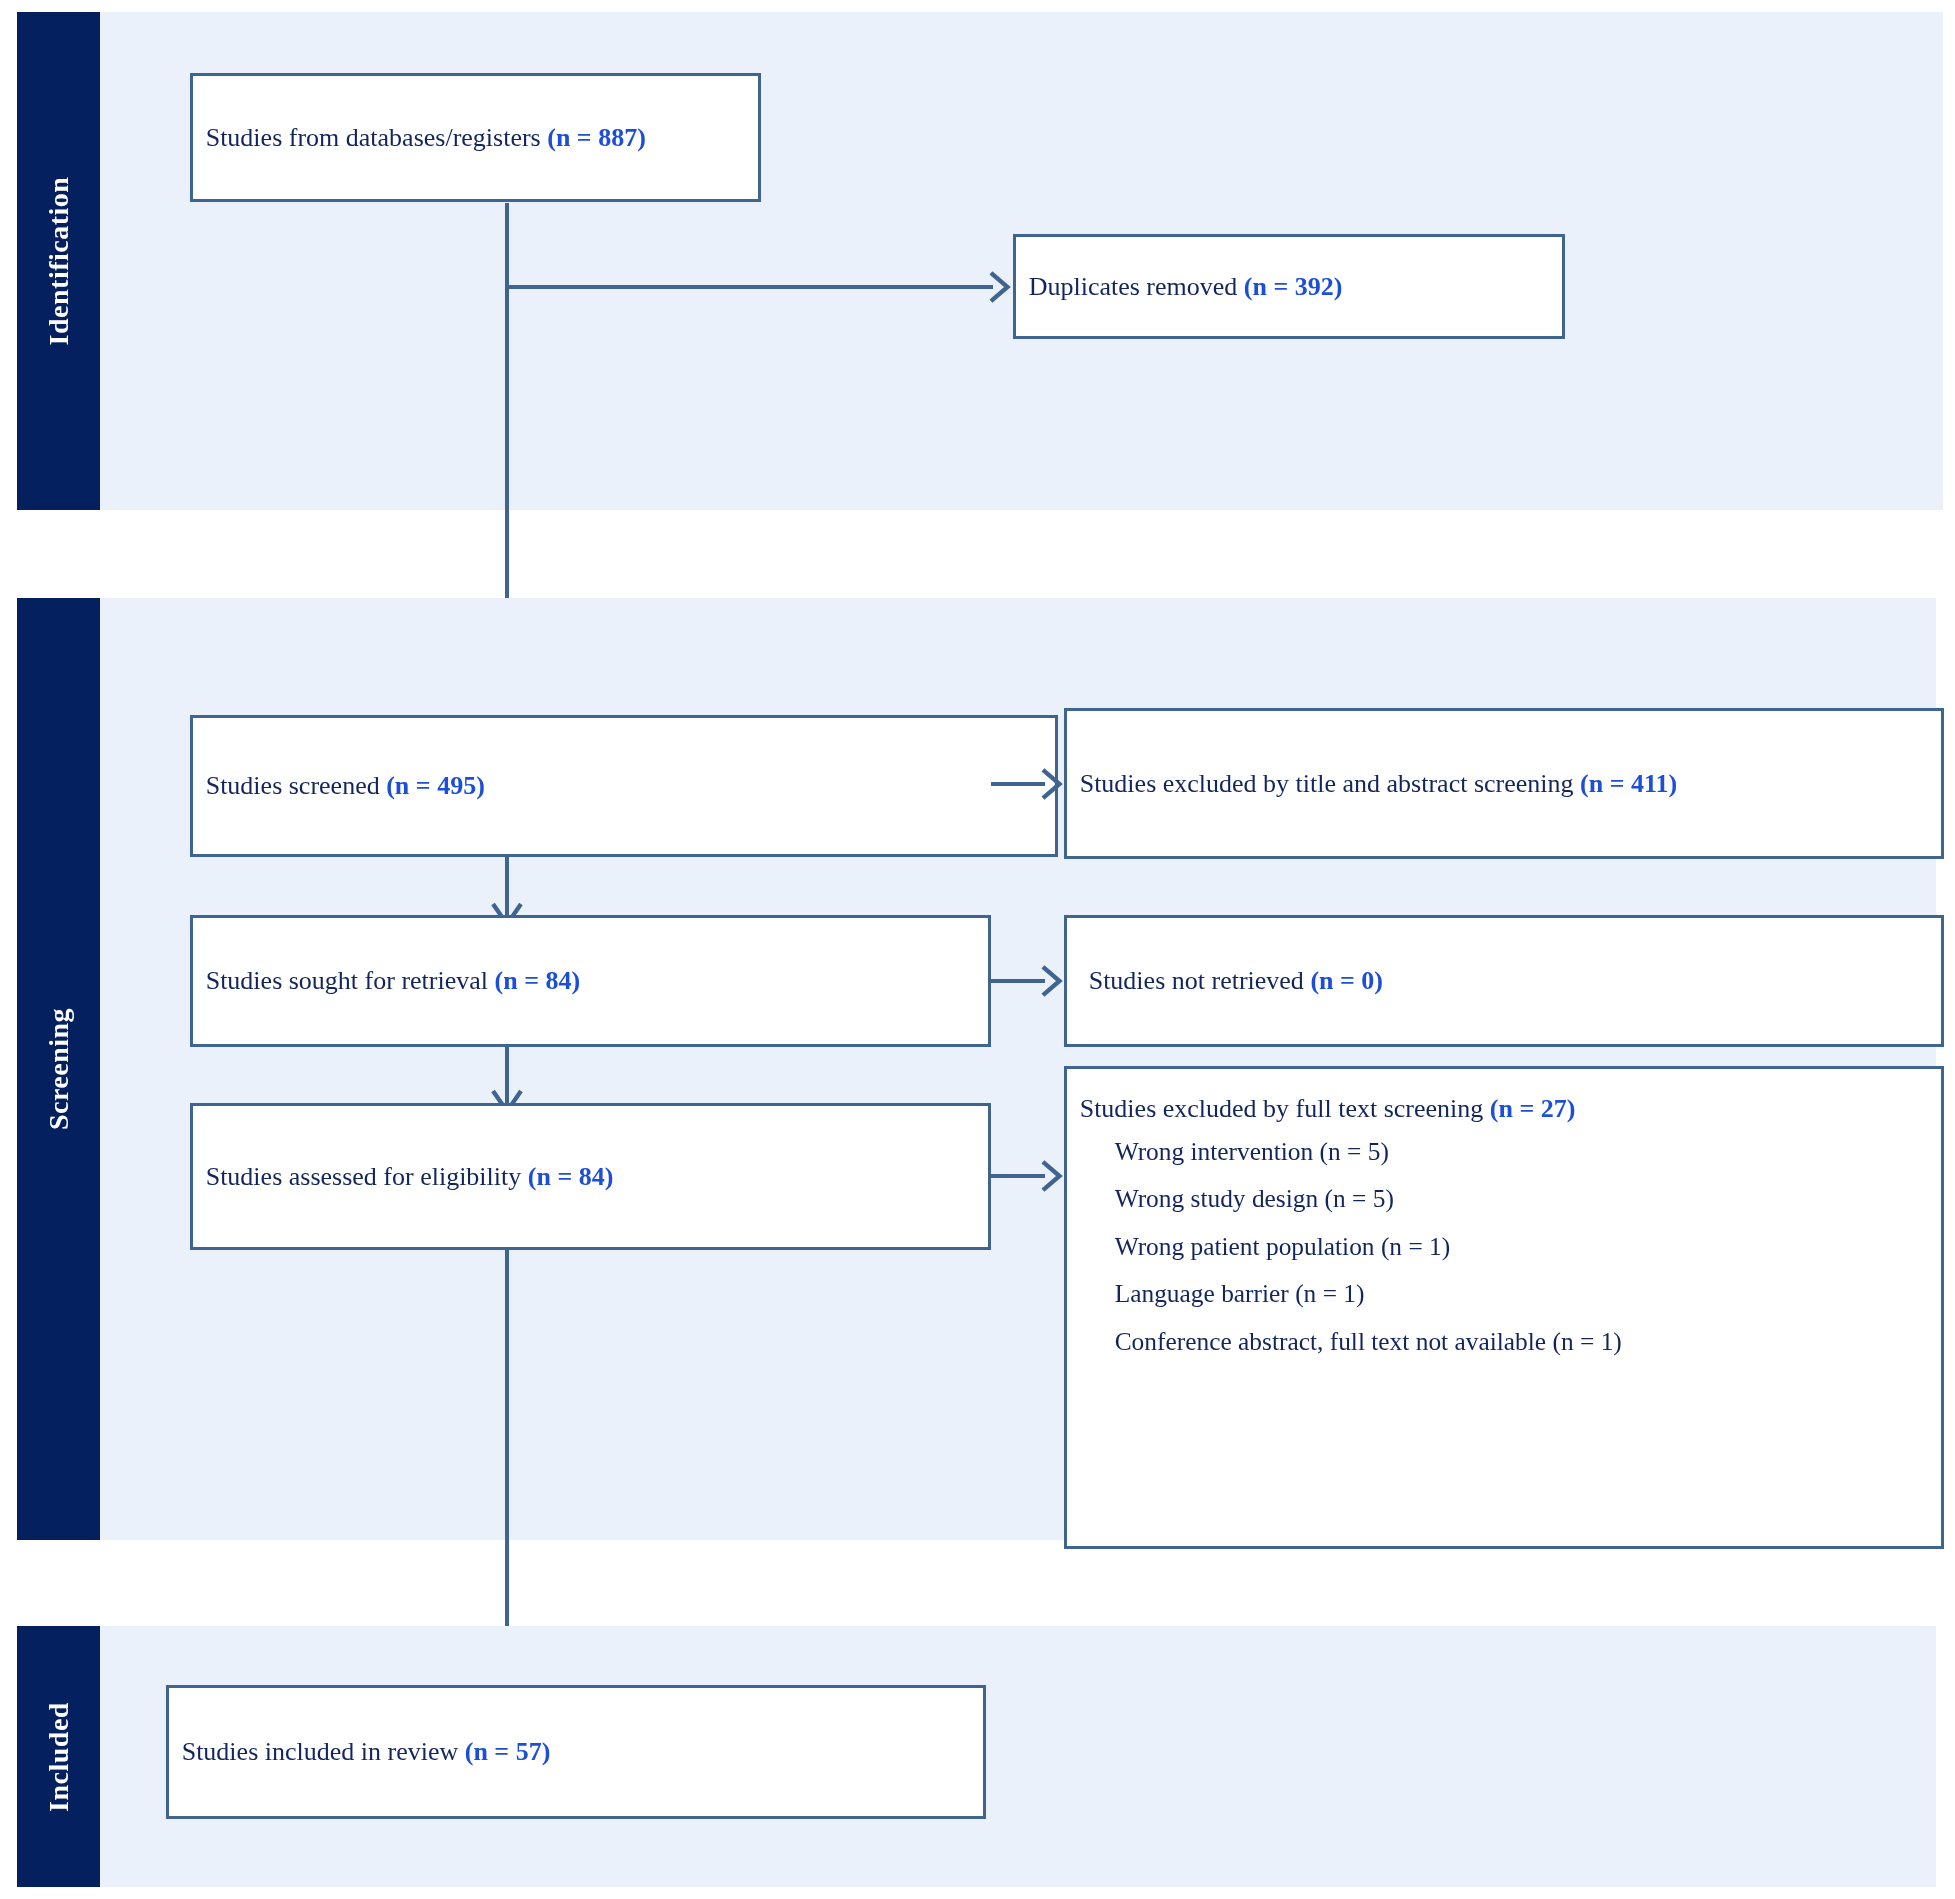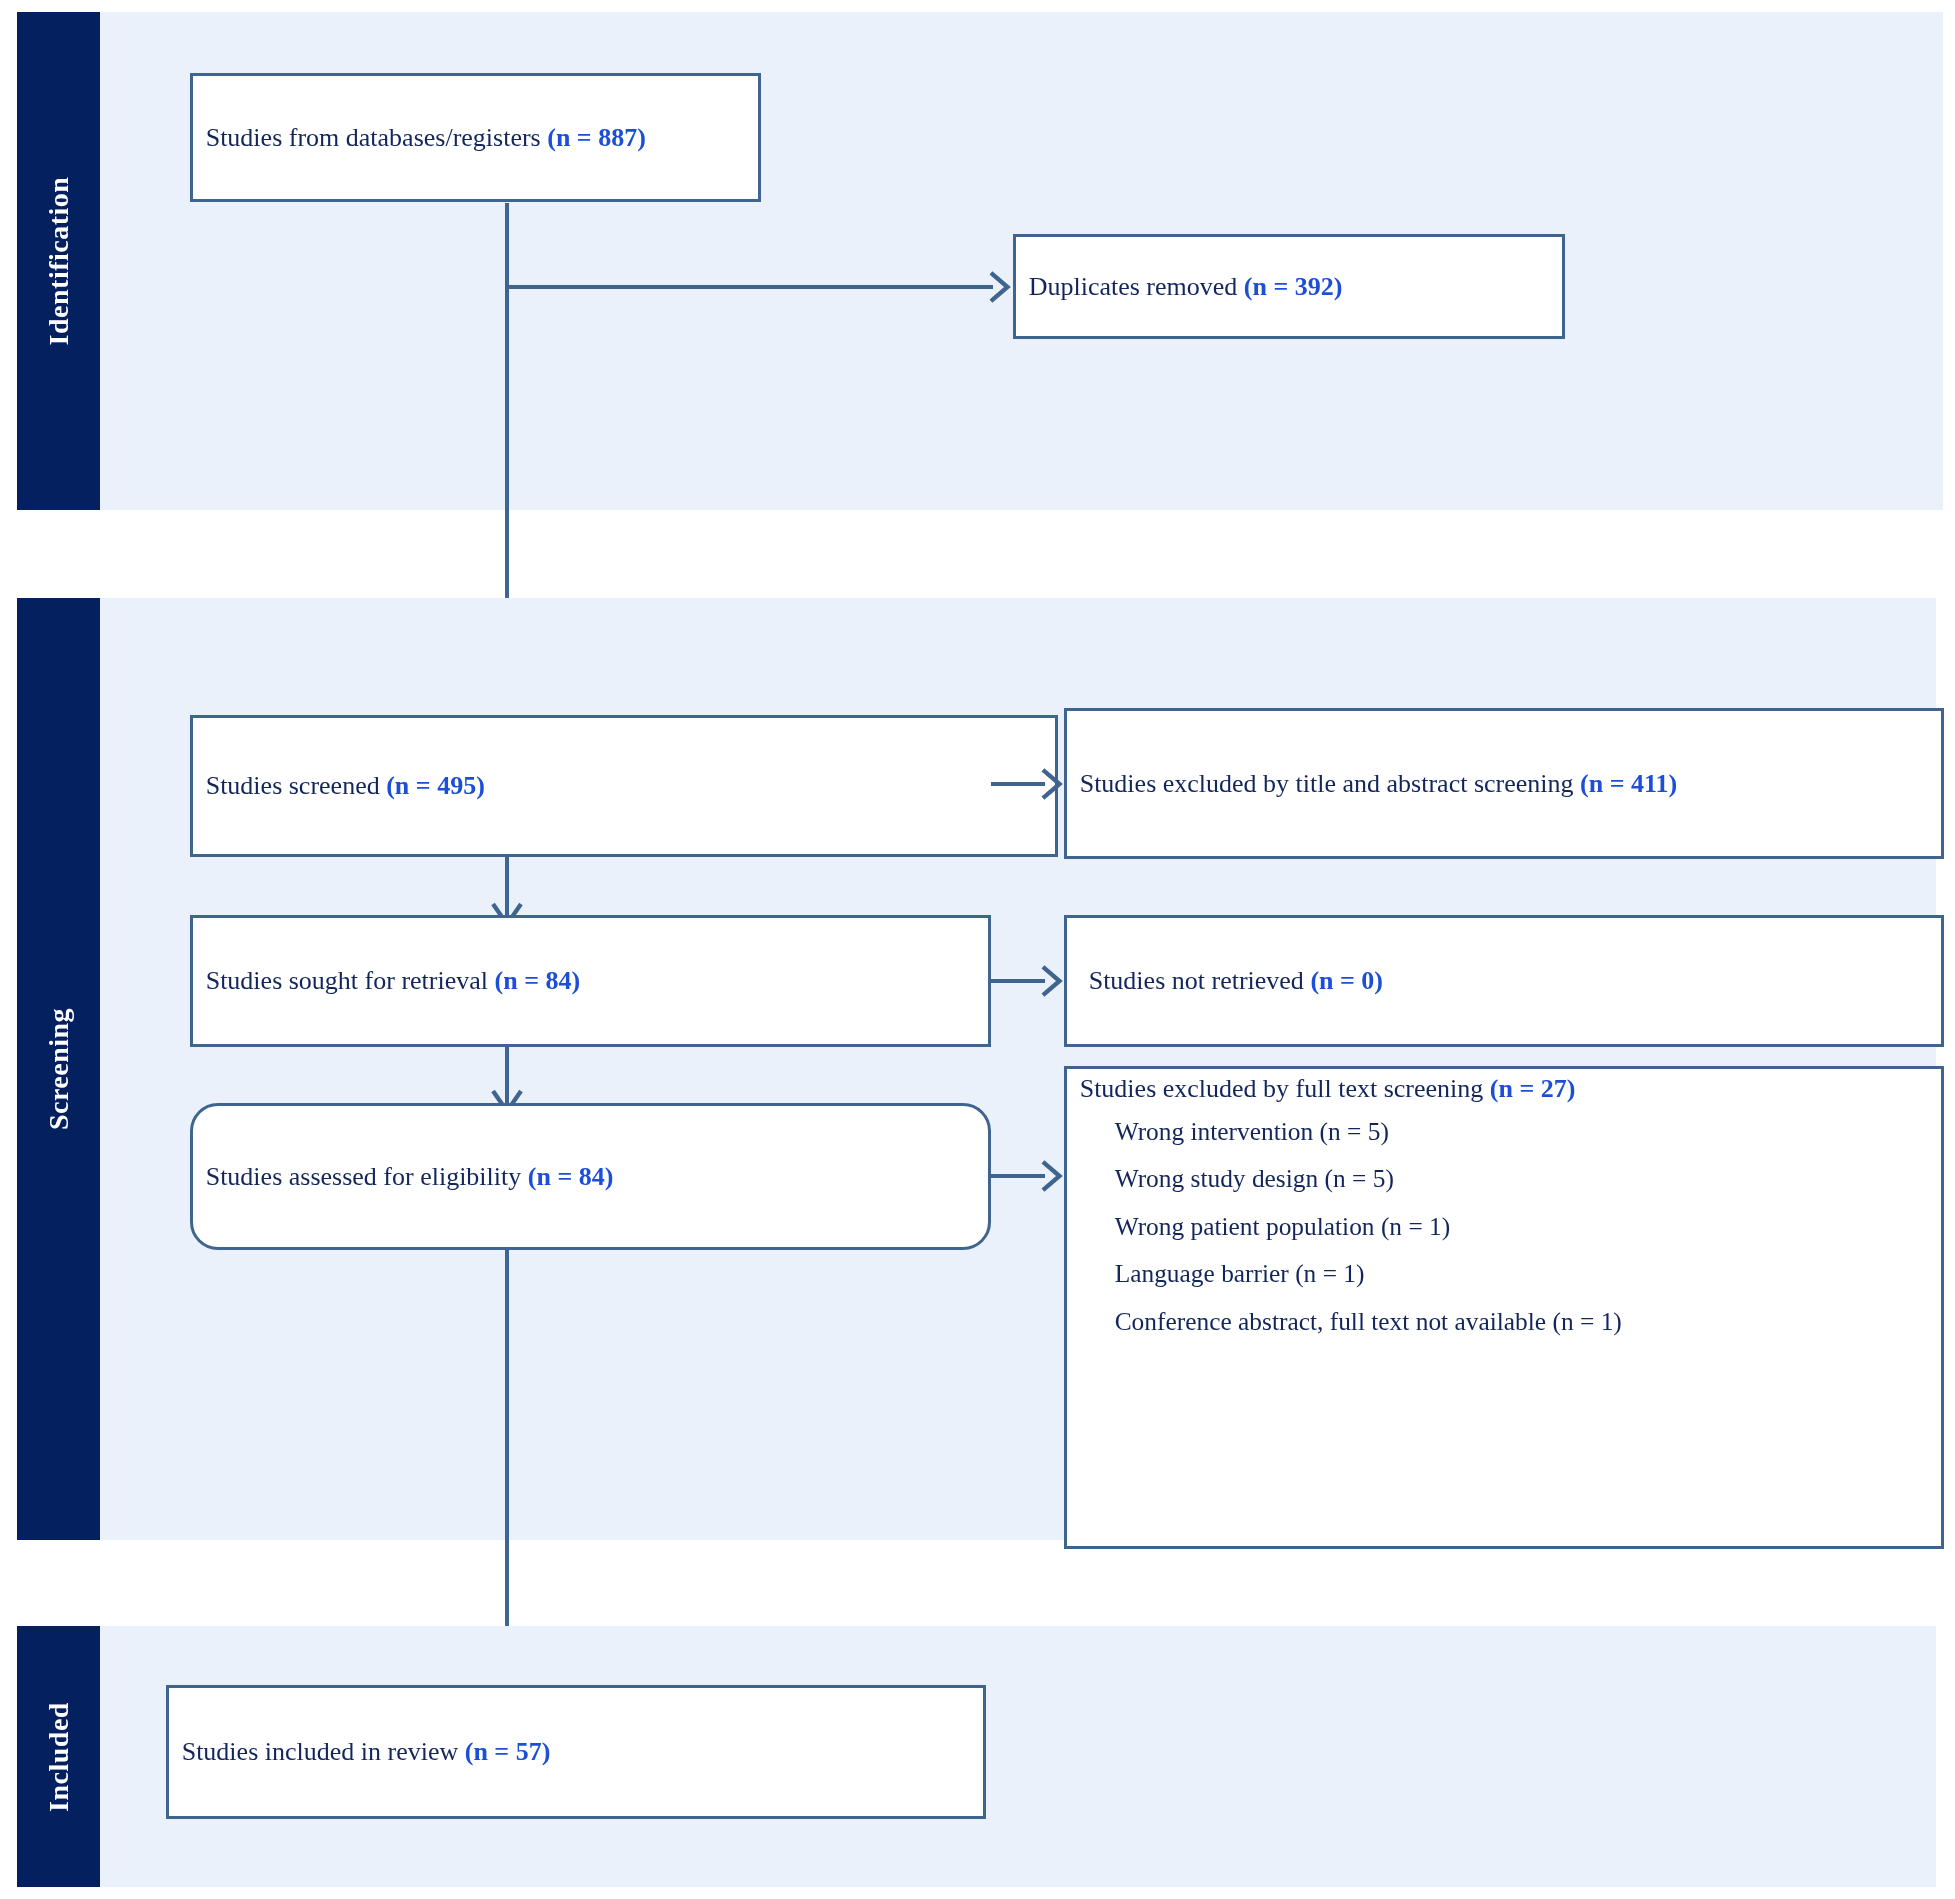--- a/index.html
+++ b/index.html
@@ -25,21 +25,21 @@
       box-sizing:border-box;
       display:flex;align-items:center;
       color:#13265c;
       font-size:26px;line-height:1.45;
   }
   .box-inner{padding:0 12.7px;width:100%;}
   .num{color:#1d4ed8;font-weight:bold;}
   .lbl{color:#13265c;}
 
   .box.multi{align-items:flex-start;}
-  .box.multi .box-inner{padding-top:1px;}
+  .box.multi .box-inner{padding-top:21px;}
 
   .reason-head{margin:0 0 4.9px 0;}
   .reason-list{margin:0;padding:0;list-style:none;}
   .reason-list li{margin:0 0 10.7px 0;padding-left:35px;font-size:25.4px;color:#13265c;}
   .reason-list li:last-child{margin-bottom:0;}
 
   
   .vline{position:absolute;background:#3f6490;width:4.4px;}
   .hline{position:absolute;background:#3f6490;height:4.4px;}
 
@@ -128,21 +128,21 @@
   </svg>
 </div>
 
 <div class="vline" style="left:505px;top:1047px;height:71px;"></div>
 <div class="arrow-down" style="left:490px;top:1088px;">
   <svg width="34" height="27" viewBox="0 0 70 56">
     <polyline points="6,6 35,48 64,6" fill="none" stroke="#3f6490" stroke-width="9"></polyline>
   </svg>
 </div>
 
-<div class="box" style="left:190px;top:1103px;width:801px;height:147px;border-radius:28px;">
+<div class="box" style="left:190px;top:1103px;width:801px;height:147px;">
   <div class="box-inner">
     <span class="lbl">Studies assessed for eligibility </span><span class="num">(n = 84)</span>
   </div>
 </div>
 
 <div class="box multi" style="left:1064px;top:1066px;width:880px;height:483px;">
   <div class="box-inner">
     <div class="reason-head">
       <span class="lbl">Studies excluded by full text screening </span><span class="num">(n = 27)</span>
     </div>

